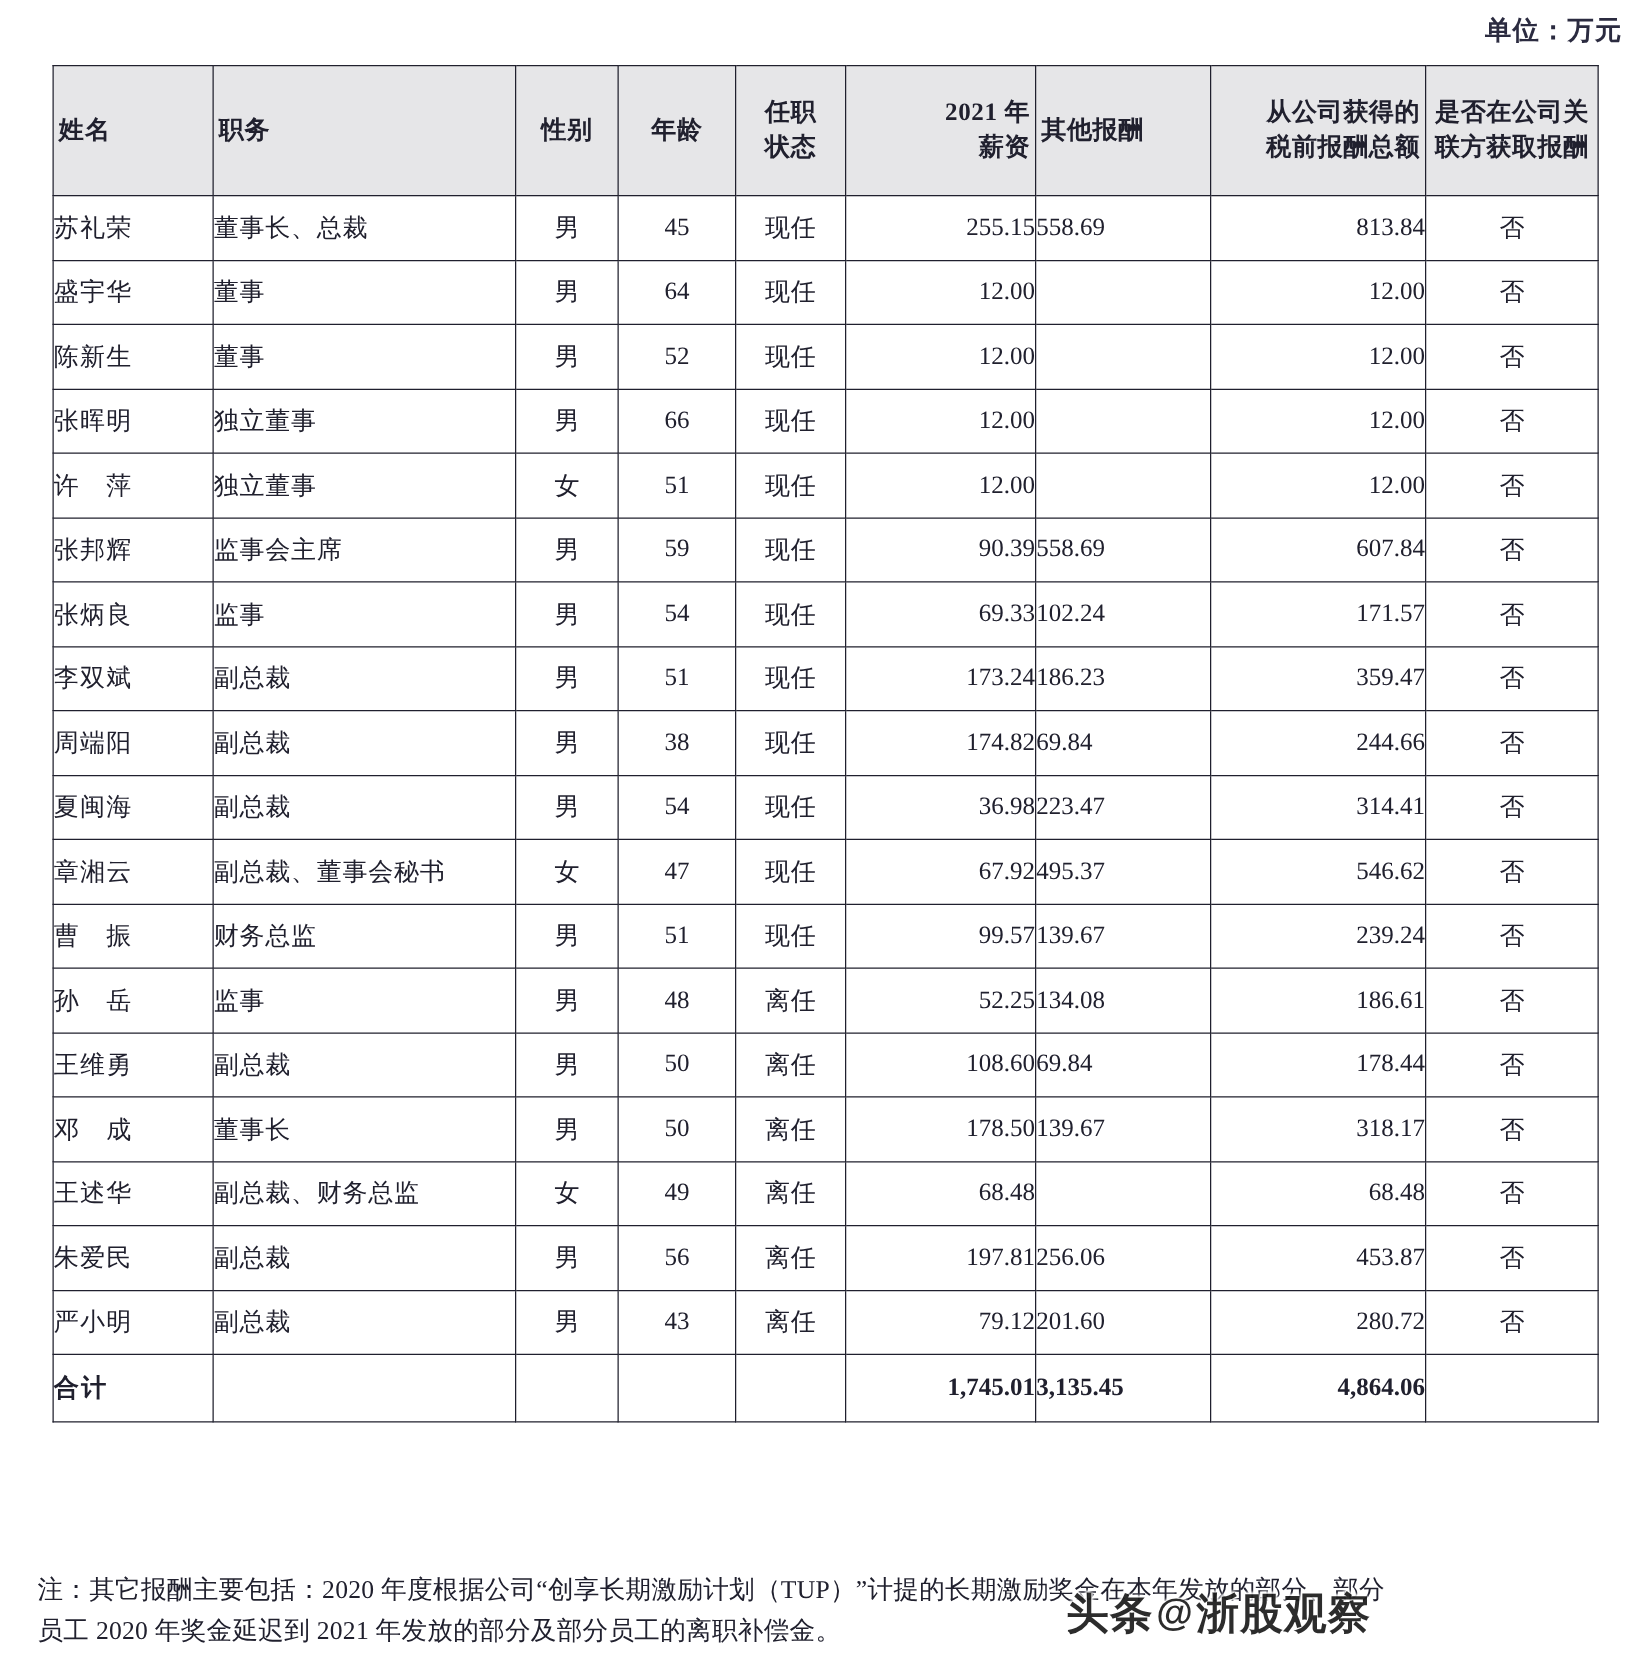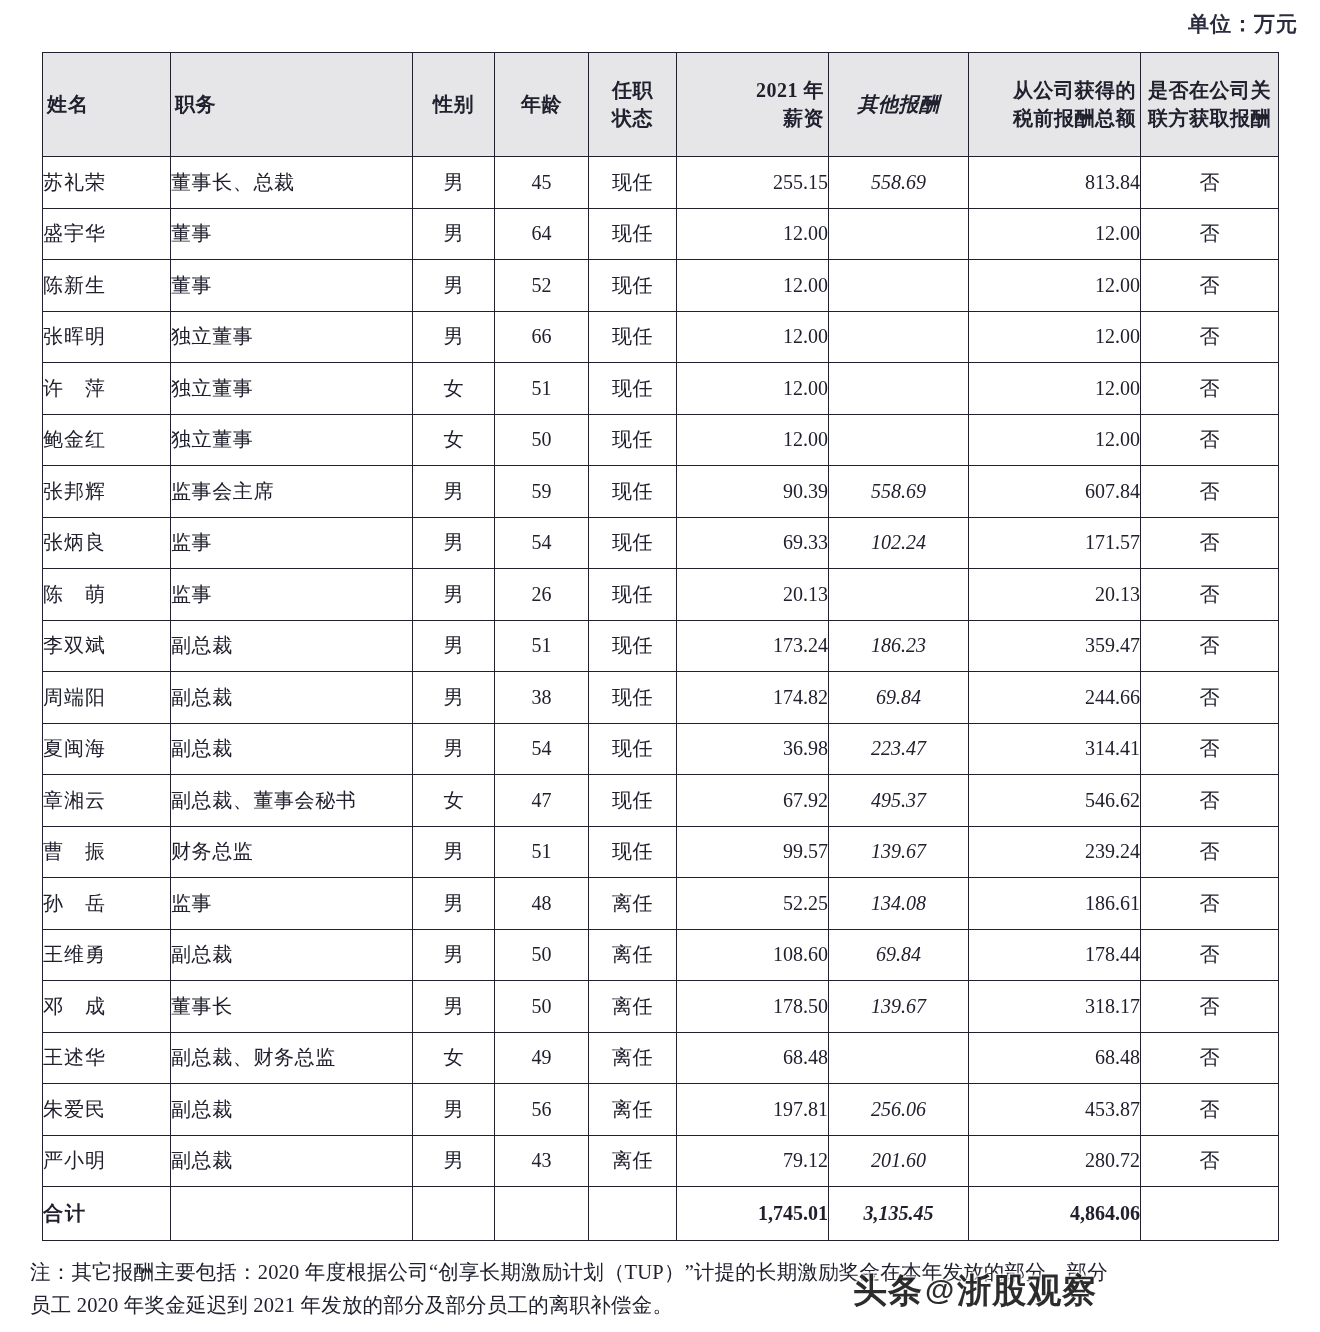--- a/index.html
+++ b/index.html
@@ -66,21 +66,21 @@
 
   tbody td {
     height: 51.5px;
   }
   .c-name      { width: 128px; text-align: left;   padding-left: 18px; letter-spacing: 1px; }
   .c-title     { width: 242px; text-align: left;   padding-left: 16px; letter-spacing: 0.6px; }
   .c-gender    { width: 82px;  text-align: center; }
   .c-age       { width: 94px;  text-align: center; }
   .c-status    { width: 88px;  text-align: center; letter-spacing: 0.5px; }
   .c-salary    { width: 152px; text-align: right;  padding-right: 18px; }
-  .c-other     { width: 140px; text-align: center;  padding-right: 18px; font-style: italic; }
+  .c-other     { width: 140px; text-align: left;  padding-right: 18px; }
   .c-total     { width: 172px; text-align: right;  padding-right: 18px; }
   .c-related   { width: 138px; text-align: center; }
 
   tbody tr.sum-row td {
     font-weight: 700;
     height: 54px;
   }
   tbody tr.sum-row td.c-name {
     letter-spacing: 2px;
   }
@@ -237,61 +237,39 @@
           <td class="c-title">独立董事</td>
           <td class="c-gender">女</td>
           <td class="c-age">51</td>
           <td class="c-status">现任</td>
           <td class="c-salary">12.00</td>
           <td class="c-other"></td>
           <td class="c-total">12.00</td>
           <td class="c-related">否</td>
         </tr>
         <tr>
-          <td class="c-name">鲍金红</td>
-          <td class="c-title">独立董事</td>
-          <td class="c-gender">女</td>
-          <td class="c-age">50</td>
-          <td class="c-status">现任</td>
-          <td class="c-salary">12.00</td>
-          <td class="c-other"></td>
-          <td class="c-total">12.00</td>
-          <td class="c-related">否</td>
-        </tr>
-        <tr>
           <td class="c-name">张邦辉</td>
           <td class="c-title">监事会主席</td>
           <td class="c-gender">男</td>
           <td class="c-age">59</td>
           <td class="c-status">现任</td>
           <td class="c-salary">90.39</td>
           <td class="c-other">558.69</td>
           <td class="c-total">607.84</td>
           <td class="c-related">否</td>
         </tr>
         <tr>
           <td class="c-name">张炳良</td>
           <td class="c-title">监事</td>
           <td class="c-gender">男</td>
           <td class="c-age">54</td>
           <td class="c-status">现任</td>
           <td class="c-salary">69.33</td>
           <td class="c-other">102.24</td>
           <td class="c-total">171.57</td>
-          <td class="c-related">否</td>
-        </tr>
-        <tr>
-          <td class="c-name">陈　萌</td>
-          <td class="c-title">监事</td>
-          <td class="c-gender">男</td>
-          <td class="c-age">26</td>
-          <td class="c-status">现任</td>
-          <td class="c-salary">20.13</td>
-          <td class="c-other"></td>
-          <td class="c-total">20.13</td>
           <td class="c-related">否</td>
         </tr>
         <tr>
           <td class="c-name">李双斌</td>
           <td class="c-title">副总裁</td>
           <td class="c-gender">男</td>
           <td class="c-age">51</td>
           <td class="c-status">现任</td>
           <td class="c-salary">173.24</td>
           <td class="c-other">186.23</td>

